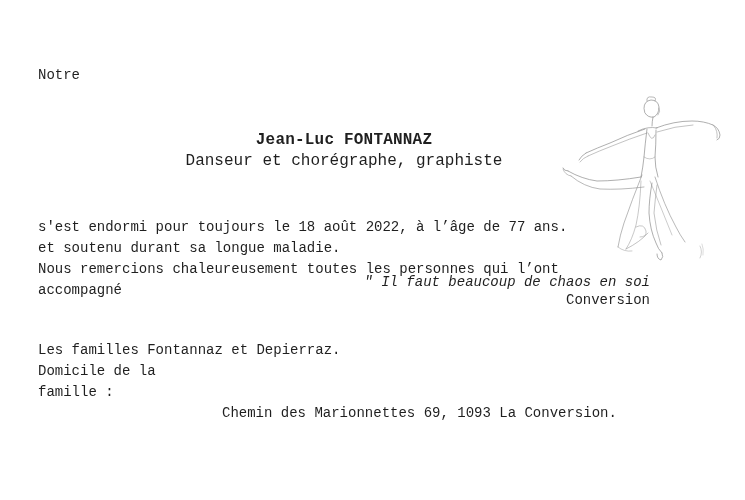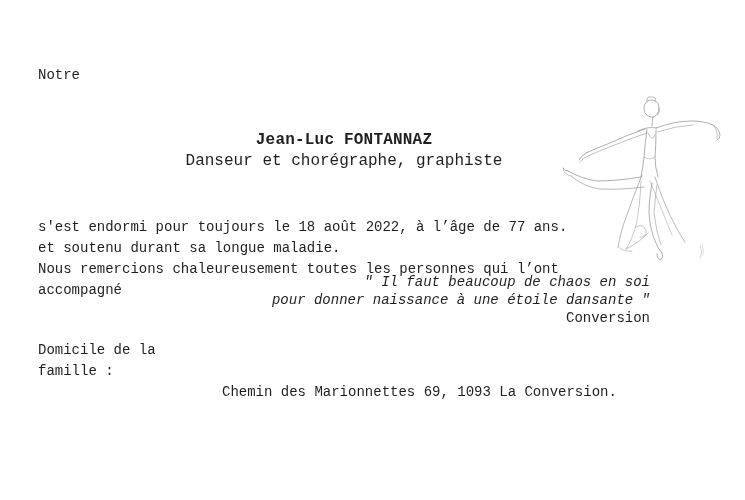--- a/index.html
+++ b/index.html
@@ -91,25 +91,25 @@
   </div>
 
   <div class="abs body-par">
     <div>s'est endormi pour toujours le 18 août 2022, à l’âge de 77 ans.</div>
     <div>et soutenu durant sa longue maladie.</div>
     <div>Nous remercions chaleureusement toutes les personnes qui l’ont accompagné</div>
   </div>
 
   <div class="abs quote-block">
     <div class="quote-line">" Il faut beaucoup de chaos en soi</div>
-    <div class="quote-line">pour donner naissance à une étoile dansante "</div>
     <div class="quote-attr">Conversion</div>
   </div>
 
   <div class="abs families-block">
+    <div>Les familles Fontannaz et Depierraz.</div>
     <div class="domicile-row">
       <div class="domicile-label">Domicile de la famille :</div>
     </div>
     <div class="domicile-indent">Chemin des Marionnettes 69, 1093 La Conversion.</div>
   </div>
 
   <div class="abs dancer-sketch">
     <svg width="175" height="170" viewBox="0 0 175 170" fill="none" xmlns="http://www.w3.org/2000/svg">
       <g stroke="#8f8f8f" stroke-width="0.9" stroke-linecap="round" fill="none">
 

